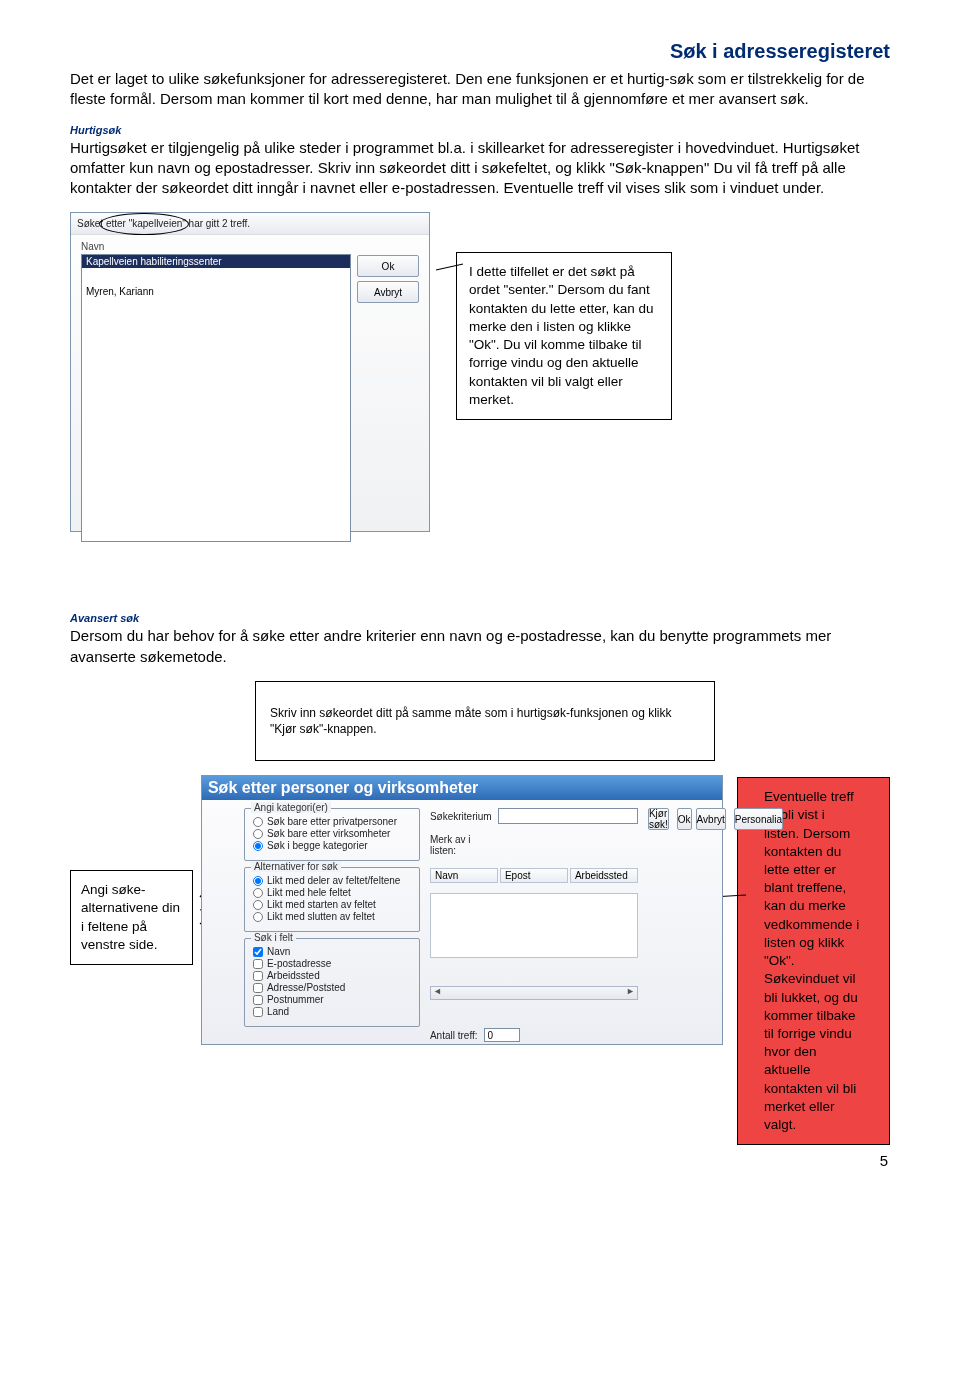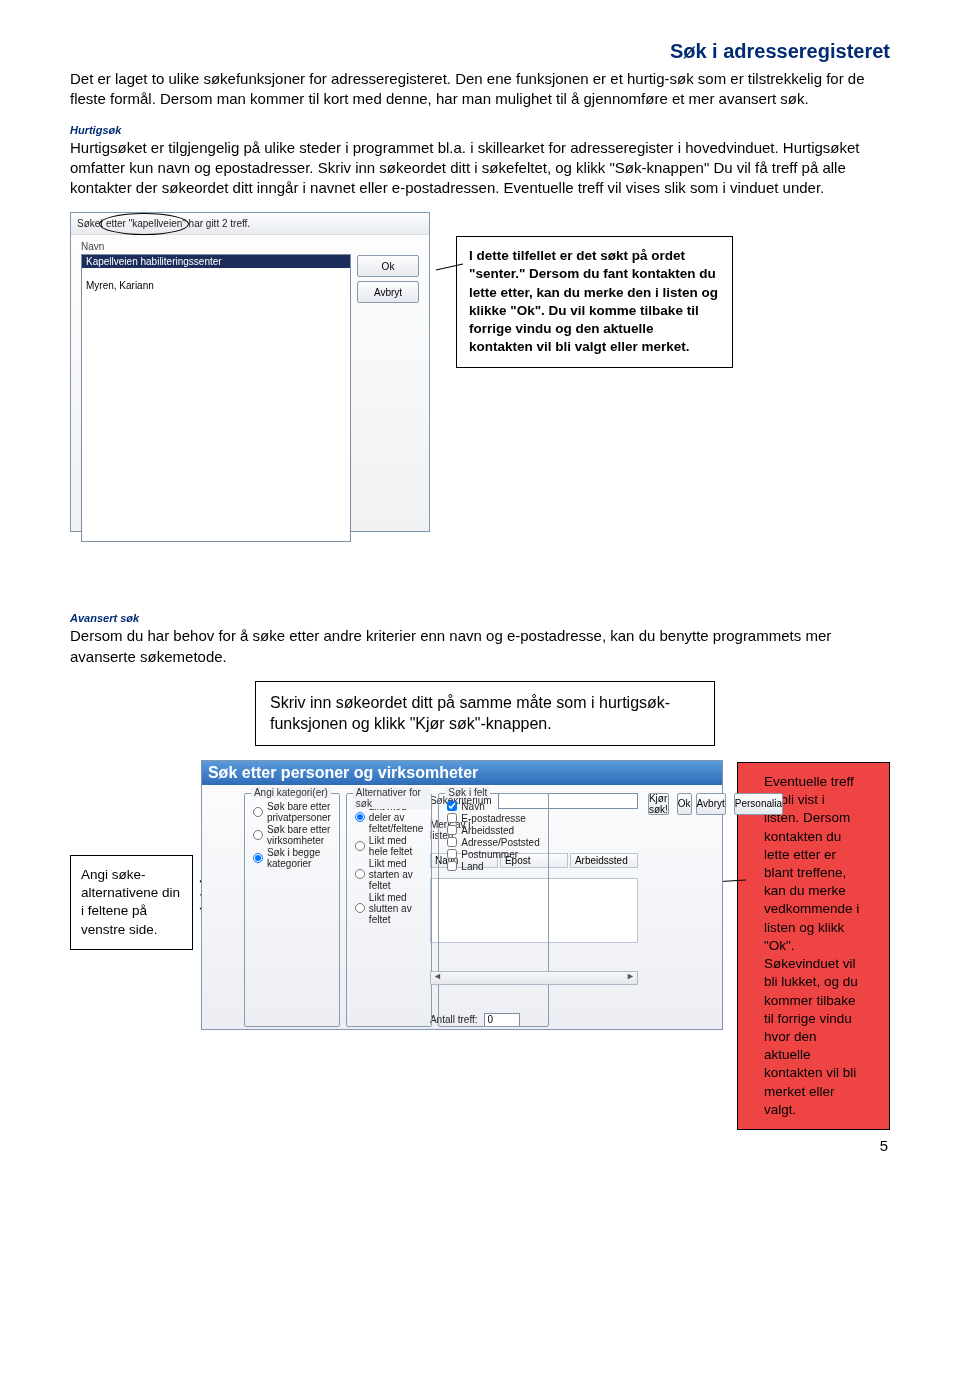--- a/index.html
+++ b/index.html
@@ -29,44 +29,44 @@
     font-family: Tahoma, sans-serif; font-size: 10px;
     position: relative;
   }
   .hurtig-titlebar { height: 22px; background: linear-gradient(#fdfdfe,#e7eaf0); border-bottom: 1px solid #dcdcdc; display:flex; align-items:center; padding-left:6px; color:#222; font-size:10px; position:relative;}
   .hurtig-circle { position:absolute; left:28px; top:0px; width:90px; height:22px; border:1.5px solid #000; border-radius:50%; pointer-events:none;}
   .hurtig-content { padding: 6px 10px 10px 10px; display:flex; gap:6px; height:calc(100% - 22px);}
   .hurtig-left { flex:1; }
   .hurtig-left .lbl { font-size:10px; color:#444; margin-bottom:2px;}
   .hurtig-list { border:1px solid #7b8ea6; background:#fff; height: 288px; overflow:hidden; }
   .hurtig-list .sel { background:#1c2e5c; color:#fff; padding:1px 4px; font-size:10px; white-space:nowrap;}
-  .hurtig-list .item { padding:12px 4px; font-size:10px; }
+  .hurtig-list .item { padding:18px 4px; font-size:10px; }
   .hurtig-btns { width:62px; display:flex; flex-direction:column; gap:4px; padding-top:14px;}
   .wbtn { border:1px solid #8a9bb0; background:linear-gradient(#fdfdfd,#e6e9ef); font-size:10px; height:22px; display:flex; align-items:center; justify-content:center; cursor:pointer; border-radius:2px;}
   .callout {
     border:1.5px solid #000; background:#fff; padding:10px 12px; font-size:13.5px; line-height:1.35;
   }
-  .row1 .callout { width: 277px; margin-top: 24px; font-weight: bold;}
+  .row1 .callout { width: 216px; margin-top: 40px;}
   .row1-line { position:absolute; stroke:#000; fill:none; stroke-width:1.2; }
   .section-gap { height: 40px; }
 
-  .tip-box { border:1.5px solid #000; background:#fff; padding:10px 14px; font-size:16px; line-height:1.35; width: 460px; margin-left: 185px; margin-bottom: 14px; }
+  .tip-box { border:1.5px solid #000; background:#fff; padding:23px 14px; font-size:12px; line-height:1.35; width: 460px; margin-left: 185px; margin-bottom: 14px; }
 
   .row2 { display:flex; align-items:flex-start; gap:8px; position:relative; }
   .left-callout { width: 130px; font-size:13.5px; line-height:1.35; border:1.5px solid #000; background:#fff; padding:10px 10px; margin-top:95px;}
   .adv-panel {
     width: 530px; height: 270px;
     border:1px solid #7f96b0;
     background: linear-gradient(#fdfdfe,#eceef3);
     font-family: Tahoma, sans-serif; font-size:10px;
     position:relative;
   }
   .adv-title { background: linear-gradient(#5a9bdc,#2e6bb7); color:#fff; font-size:16px; padding:3px 6px; font-weight:bold;}
   .adv-body { padding:8px 10px 6px 10px; display:flex; gap:10px; height: calc(100% - 20px);}
-  .adv-left { width: 176px; display:flex; gap:6px;margin-left:32px;}
+  .adv-left { width: 176px; display:flex; flex-direction:column; gap:6px;margin-left:32px;}
   .adv-group { border:1px solid #8a9bb0; padding:6px 8px 8px 8px; border-radius:2px; position:relative;}
   .adv-group-title { position:absolute; top:-7px; left:6px; background:#f0f2f6; padding:0 3px; font-size:10px; color:#333;}
   .adv-opt { display:flex; align-items:center; gap:4px; font-size:10px; color:#222; margin:1px 0; }
   .adv-opt input { width:10px; height:10px; }
   .adv-mid { flex:1; display:flex; flex-direction:column; gap:10px;}
   .adv-row { display:flex; align-items:center; gap:4px; }
   .adv-row label { font-size:10px; color:#222; width:64px;}
   .adv-row input[type="text"] { flex:1; border:1px solid #7b8ea6; height:16px; font-size:10px; padding:0 3px; background:#fff;}
   .adv-listhead { display:flex; gap:2px; margin-top:2px; }
   .adv-listhead .col { flex:1; border:1px solid #bbc4d2; background:linear-gradient(#fdfdfd,#e9ecf2); font-size:10px; padding:1px 4px;}

